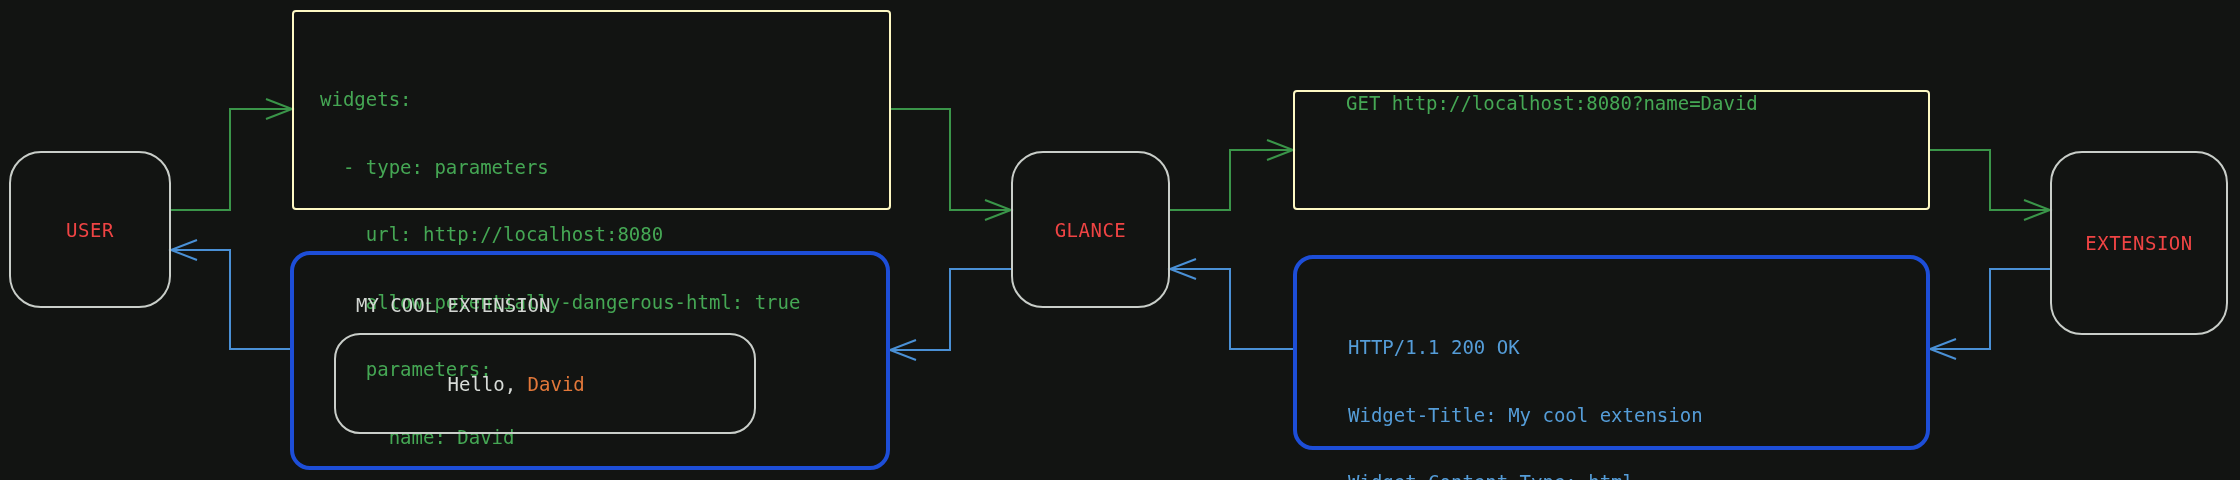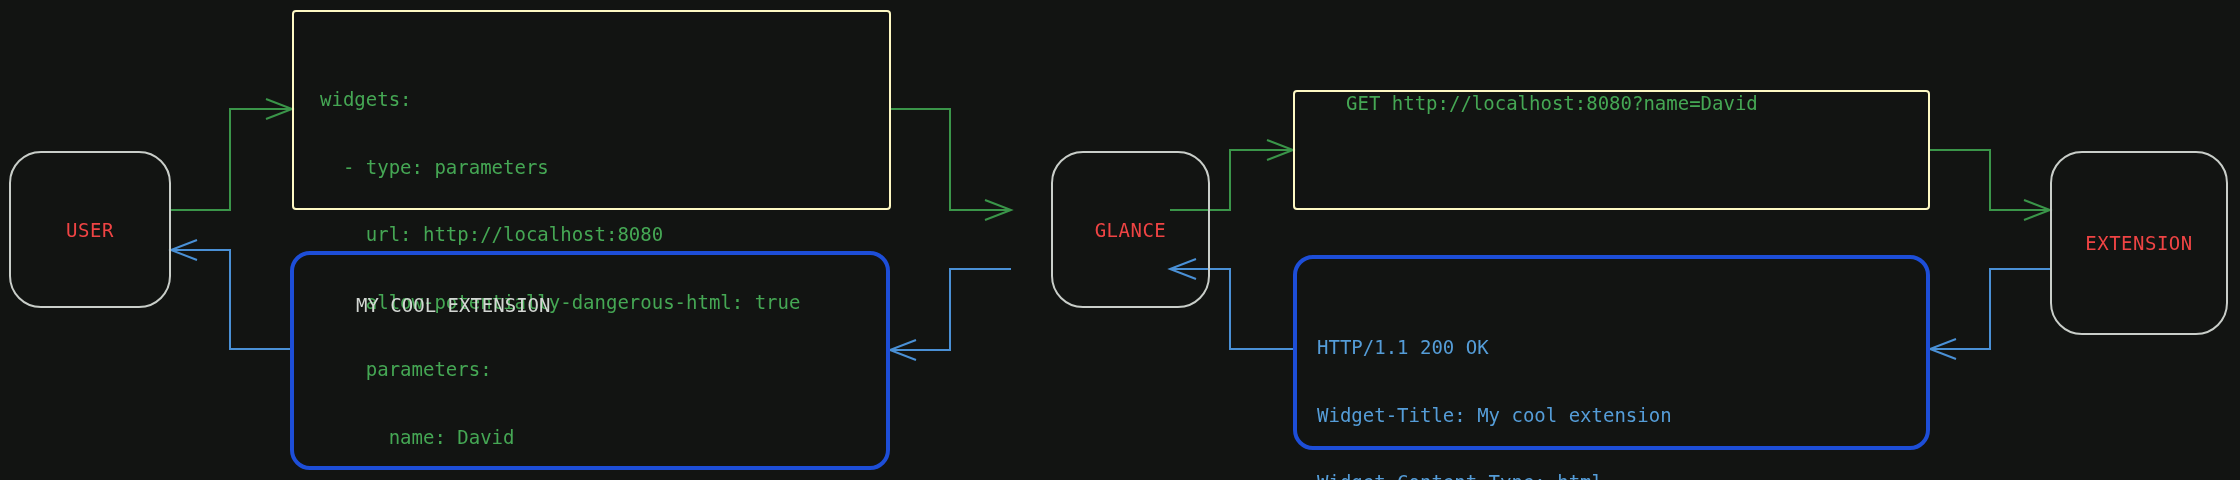--- a/index.html
+++ b/index.html
@@ -18,21 +18,21 @@
     display:flex;align-items:center;justify-content:center;
     color:#ef4444;font-size:19px;letter-spacing:0.5px;
   }
   .msg-green{border:2px solid #fef9c3;border-radius:4px;}
   .msg-blue{border:4px solid #1d4ed8;border-radius:20px;}
   .code{white-space:pre;font-size:19px;}
   .code-line{height:23.5px;line-height:23.5px;white-space:pre;}
   .green-text{color:#45a754;}
   .blue-text{color:#559dd8;}
   .config-text{padding:32px 0 0 26px;}
-  .resp-text{padding:33px 0 0 20px;}
+  .resp-text{padding:33px 0 0 51px;}
   .get-flex{display:flex;padding-left:51px;}
   .widget-title{
     position:absolute;left:62px;top:39px;
     color:#d3d7d3;font-size:19px;white-space:pre;
   }
   .hello-box{
     position:absolute;left:40px;top:78px;width:422px;height:101px;
     box-sizing:border-box;
     border:2px solid #c9cec9;border-radius:26px;
     display:flex;align-items:center;padding-left:20px;
@@ -59,21 +59,21 @@
     <path class="edge edge-blue" d="M2050 269 H1990 V349 H1930 M1956 339 L1930 349 L1956 359"></path>
     <path class="edge edge-blue" d="M1293 349 H1230 V269 H1170 M1196 259 L1170 269 L1196 279"></path>
     <path class="edge edge-blue" d="M1011 269 H950 V350 H890 M916 340 L890 350 L916 360"></path>
     <path class="edge edge-blue" d="M290 349 H230 V250 H171 M197 240 L171 250 L197 260"></path>
   </svg>
 
   <div class="box node" style="left:9px;top:151px;width:162px;height:157px;">
     <span>USER</span>
   </div>
 
-  <div class="box node" style="left:1011px;top:151px;width:159px;height:157px;margin-left:40px;">
+  <div class="box node" style="left:1011px;top:151px;width:159px;height:157px;">
     <span>GLANCE</span>
   </div>
 
   <div class="box node" style="left:2050px;top:151px;width:178px;height:184px;">
     <span>EXTENSION</span>
   </div>
 
   <div class="box msg-green code green-text config-text" style="left:292px;top:10px;width:599px;height:200px;">
     <div class="code-line">widgets:</div>
     <div class="code-line">  - type: parameters</div>
@@ -90,15 +90,20 @@
   <div class="box msg-blue code blue-text resp-text" style="left:1293px;top:255px;width:637px;height:195px;">
     <div class="code-line">HTTP/1.1 200 OK</div>
     <div class="code-line">Widget-Title: My cool extension</div>
     <div class="code-line">Widget-Content-Type: html</div>
     
     
   </div>
 
   <div class="box msg-blue" style="left:290px;top:251px;width:600px;height:219px;">
     <div class="widget-title">MY COOL EXTENSION</div>
+    <div class="hello-box">
+      <div class="hello-line">
+        <span class="hello-prefix">Hello, </span><span class="hello-name">David</span>
+      </div>
+    </div>
   </div>
 
 </div>
 
 </body></html>

